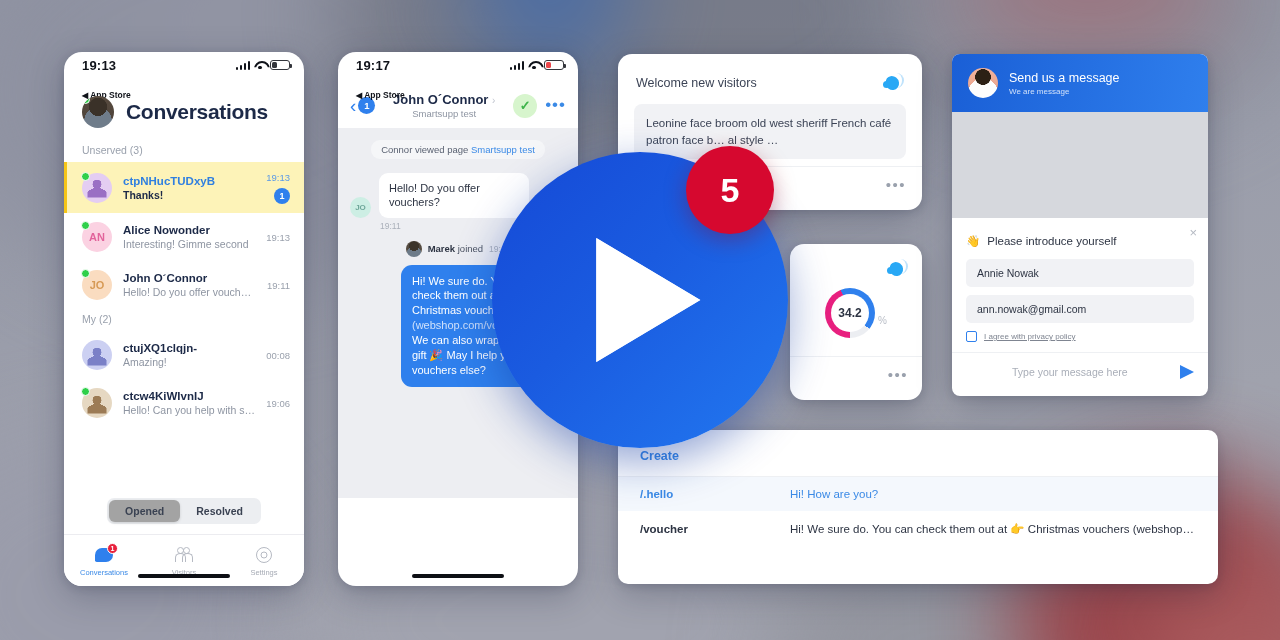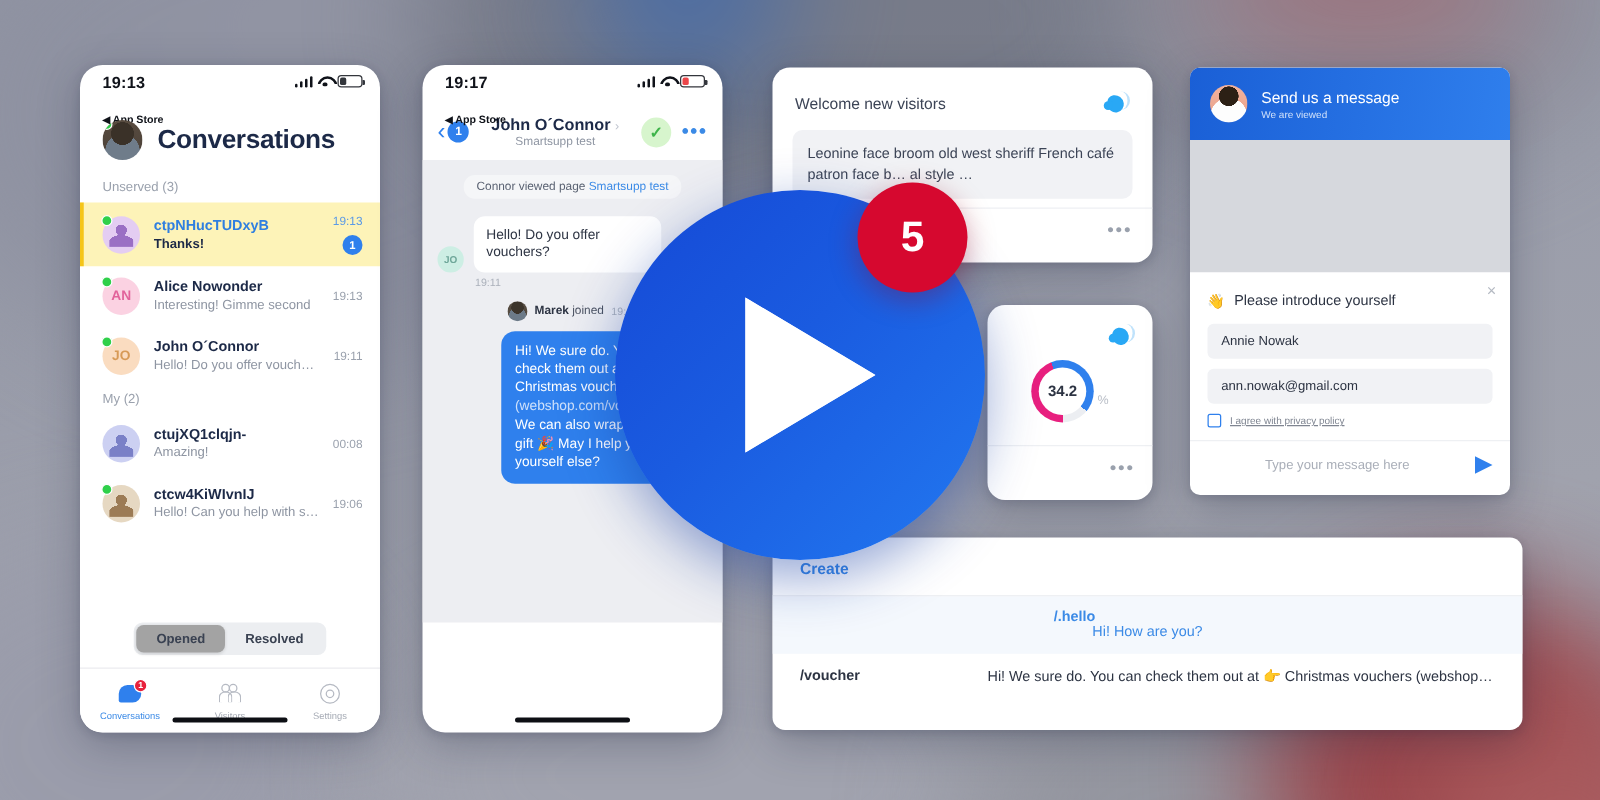--- a/index.html
+++ b/index.html
@@ -225,21 +225,21 @@
   .wg-ctxt { font-size:8px; color:#7f8591; text-decoration:underline; }
   .wg-send { border-top:1px solid #eef0f3; padding: 12px 14px; display:flex; align-items:center; }
   .wg-ph { font-size:10.5px; color:#a9aeb8; flex:1;margin-left:46px; }
   .send-ic { width:0;height:0; border-left:14px solid #2f80ed; border-top:7px solid transparent; border-bottom:7px solid transparent; }
 
   
   #card-shortcuts { left: 618px; top: 430px; width: 600px; height: 154px; border-radius:10px; }
   .sc-head { padding: 16px 22px 12px; position:relative; border-bottom:1px solid #eef0f3; }
   .sc-create { font-size:12.5px; color:#3b8ae6; font-weight:600; }
   .sc-row { display:flex; padding: 11px 22px; align-items:center; }
-  .sc-row.hl { background:#f4f8fd;flex-direction:column; }
+  .sc-row.hl { background:#f4f8fd; }
   .sc-key { width:150px; font-size:11.5px; font-weight:700; color:#2d3443; flex:none; }
   .sc-row.hl .sc-key { color:#3b8ae6; }
   .sc-val { font-size:11.5px; color:#2d3443; white-space:nowrap; overflow:hidden; text-overflow:ellipsis; }
   .sc-row.hl .sc-val { color:#3b8ae6; }
 
   
   #play-wrap { position:absolute; left:492px; top:152px; width:296px; height:296px; }
   #play-circle { width:100%; height:100%; border-radius:50%;
       background: linear-gradient(135deg,#1549d6 0%, #1a5be0 45%, #2278f0 100%);
       box-shadow: 0 14px 44px rgba(16,56,160,.45); position:relative; }
@@ -462,21 +462,21 @@
       <span class="joined-time">19:17</span>
     </div>
 
     <div class="bub-out">
       <div>Hi! We sure do. You can</div>
       <div>check them out at 👉</div>
       <div>Christmas vouchers</div>
       <div class="lnk">(webshop.com/vouchers).</div>
       <div>We can also wrap it as a</div>
       <div>gift 🎉 May I help you with</div>
-      <div>yourself else?</div>
+      <div>vouchers else?</div>
     </div>
   </div>
 
   <div class="home-bar"></div>
 </div>
 
 <div class="card" id="card-welcome">
   <div class="wc-head">
     <div class="wc-title">Welcome new visitors</div>
     <div class="hand-ic">
@@ -506,21 +506,21 @@
   <div class="dn-foot">
     <span class="dots">•••</span>
   </div>
 </div>
 
 <div class="card" id="card-widget">
   <div class="wg-head">
     <div class="wg-av"></div>
     <div>
       <div class="wg-t1">Send us a message</div>
-      <div class="wg-t2">We are viewed</div>
+      <div class="wg-t2">We are message</div>
     </div>
   </div>
   <div class="wg-body"></div>
   <div class="wg-form">
     <span class="wg-close">×</span>
     <div class="wg-intro">
       <span>👋</span>
       <span>Please introduce yourself</span>
     </div>
     <div class="wg-input">Annie Nowak</div>

